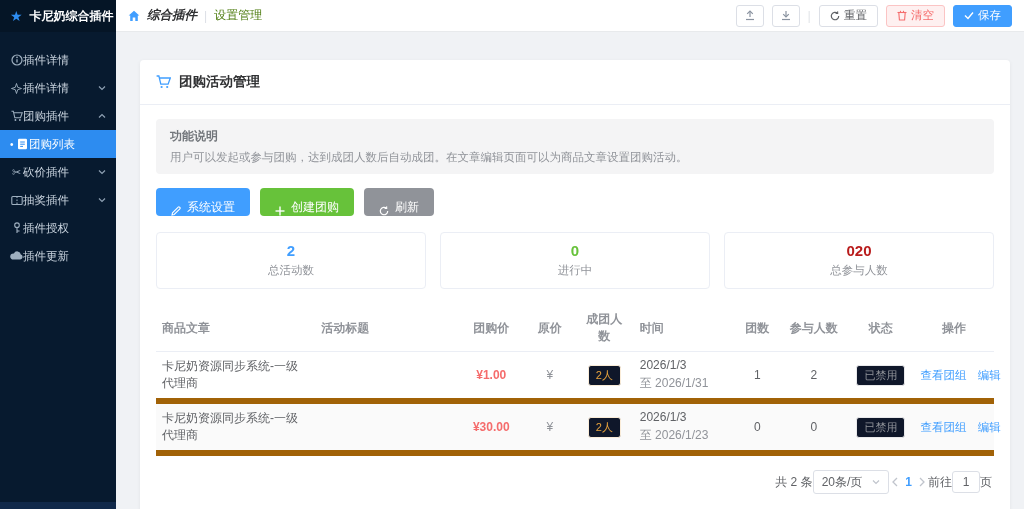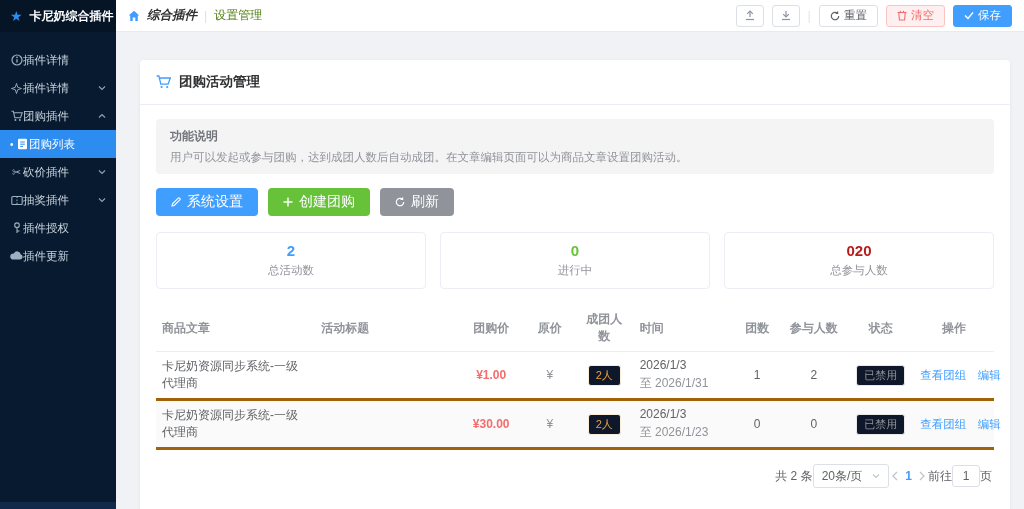--- a/index.html
+++ b/index.html
@@ -42,35 +42,35 @@
   .card-header { display:flex; align-items:center; gap:8px; padding:13px 16px; border-bottom:1px solid #ebeef5; }
   .card-title { font-size:13.5px; font-weight:bold; color:#303133; }
   .cart-ico { color:#409eff; display:flex; }
   .card-body { padding:14px 16px 10px 16px; }
 
   .notice { background:#f4f4f5; border-radius:4px; padding:9px 14px; margin-bottom:14px; }
   .notice-title { font-size:12px; color:#72767b; font-weight:bold; margin-bottom:5px; }
   .notice-desc { font-size:11.5px; color:#909399; }
 
   .action-row { display:flex; gap:10px; margin-bottom:16px; }
-  .abtn { height:28px; border:none; border-radius:4px; color:#fff; font-size:14px; display:inline-flex; align-items:center; gap:6px; padding:0 15px; cursor:pointer; }
+  .abtn { height:28px; border:none; border-radius:4px; color:#fff; font-size:12px; display:inline-flex; align-items:flex-end; gap:6px; padding:0 15px; cursor:pointer; }
   .abtn-blue { background:#409eff; }
   .abtn-green { background:#67c23a; }
   .abtn-gray { background:#909399; }
 
   .stats-row { display:flex; gap:14px; margin-bottom:16px; }
   .stat-card { flex:1; border:1px solid #ebeef5; border-radius:4px; text-align:center; padding:9px 0 10px; background:#fff; }
   .stat-value { font-size:15px; font-weight:bold; margin-bottom:4px; }
   .stat-label { font-size:11.5px; color:#909399; }
 
   
   .tbl { font-size:12px; color:#606266; }
   .trow { display:flex; align-items:center; }
   .thead { border-bottom:1px solid #ebeef5; color:#909399; font-weight:bold; min-height:38px; }
-  .tbody-row { min-height:47px; border-bottom:3px solid #a16207; }
+  .tbody-row { min-height:47px; border-bottom:6px solid #a16207;justify-content:flex-end; }
   .tbody-row.striped { background:#fafafa; }
   .tc { padding:6px 6px; }
   .c-product { width:19%; }
   .c-title { width:17%; }
   .c-gprice { width:8%; text-align:center; }
   .c-oprice { width:6%; text-align:center; }
   .c-gsize { width:7%; text-align:center; }
   .c-time { width:12%; }
   .c-groups { width:5.5%; text-align:center; }
   .c-part { width:8%; text-align:center; }

